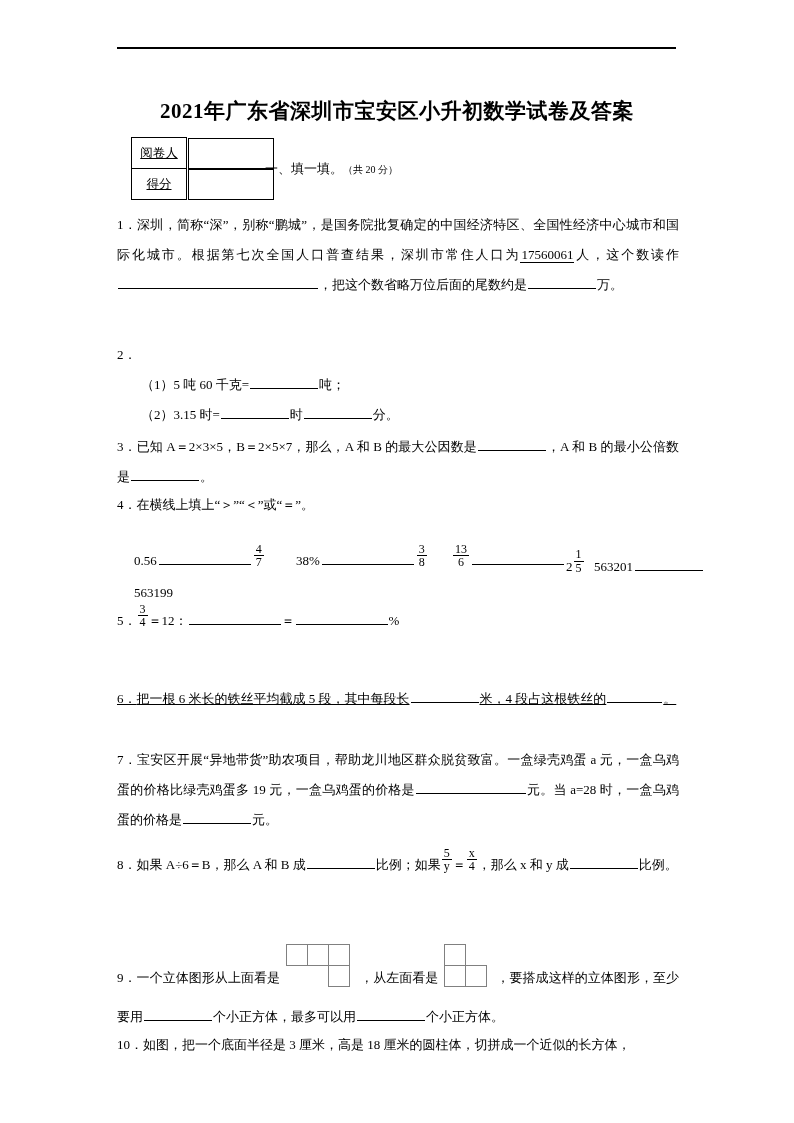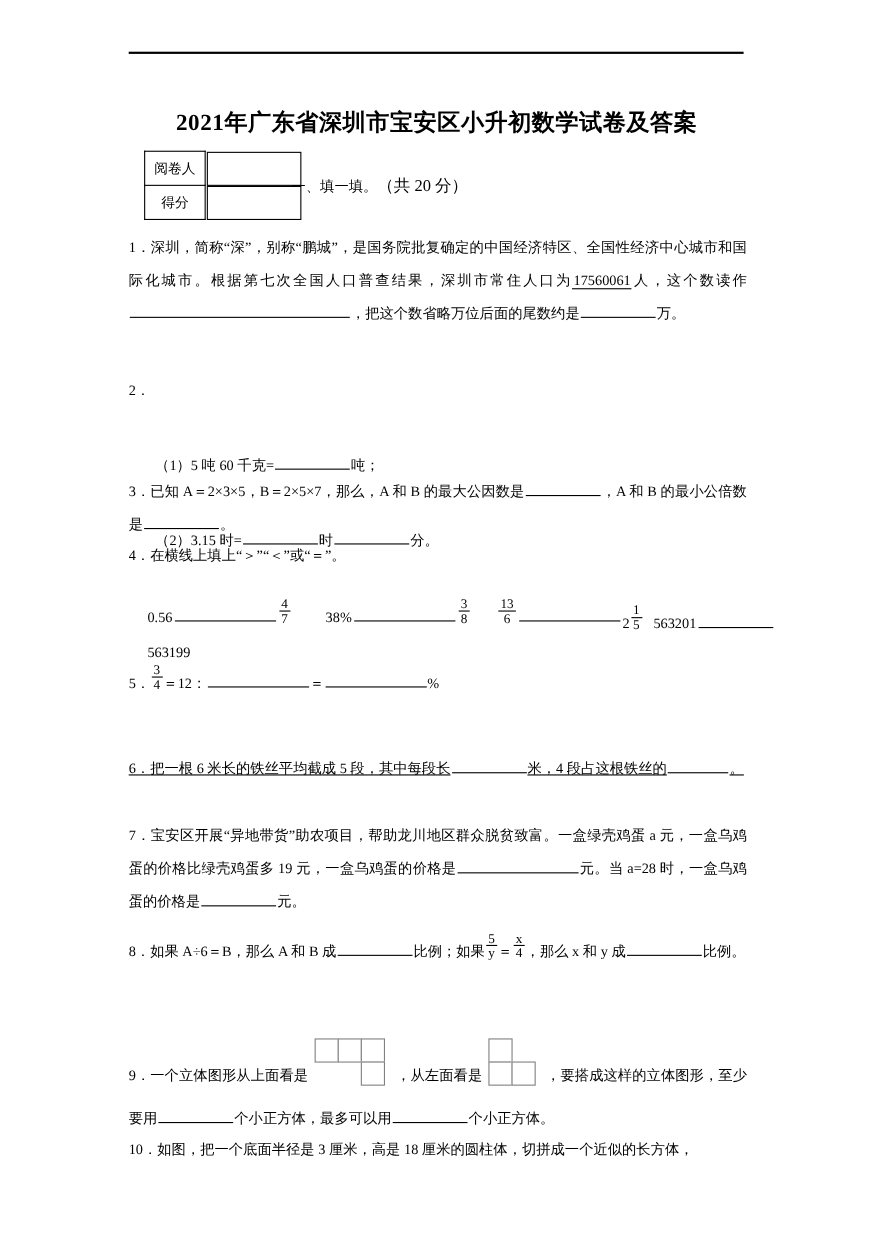--- a/index.html
+++ b/index.html
@@ -51,32 +51,32 @@
     border-collapse: collapse;
   }
   .grader-table td {
     border: 1px solid #000;
     height: 27px;
     font-size: 12.5px;
     text-align: center;
     vertical-align: middle;
     font-family: "Liberation Serif", "DejaVu Serif", serif;
   }
-  .grader-table td.label { width: 52px; }
+  .grader-table td.label { width: 52px; text-decoration: underline; }
   .grader-table td.blank { width: 82px; }
 
   .section-head {
     position: absolute;
     left: 265px;
     top: 160px;
     font-size: 13px;
     font-family: "Liberation Serif", "DejaVu Serif", serif;
     white-space: nowrap;
   }
-  .section-head .pts { font-size: 15px; }
+  .section-head .pts { font-size: 10px; }
 
   
   .qblock {
     position: absolute;
     left: 117px;
     width: 562px;
     font-size: 13px;
     line-height: 30px;
     font-family: "Liberation Serif", "DejaVu Serif", serif;
     text-align: justify;
@@ -85,21 +85,21 @@
   .qblock.q2 { top: 340px; }
   .qblock.q3 { top: 432px; }
   .qblock.q4 { top: 490px; }
   .qblock.q5 { top: 606px; }
   .qblock.q6 { top: 684px; text-decoration: underline; }
   .qblock.q7 { top: 745px; }
   .qblock.q8 { top: 850px; }
   .qblock.q9 { top: 956px; }
   .qblock.q10 { top: 1030px; }
 
-  .sub-item { padding-left: 24px; margin-top: 38px; }
+  .sub-item { padding-left: 24px; }
 
   
   .blank {
     display: inline-block;
     border-bottom: 1px solid #000;
     vertical-align: baseline;
     height: 13px;
     margin: 0 1px;
   }
   .b-sm { width: 55px; }

